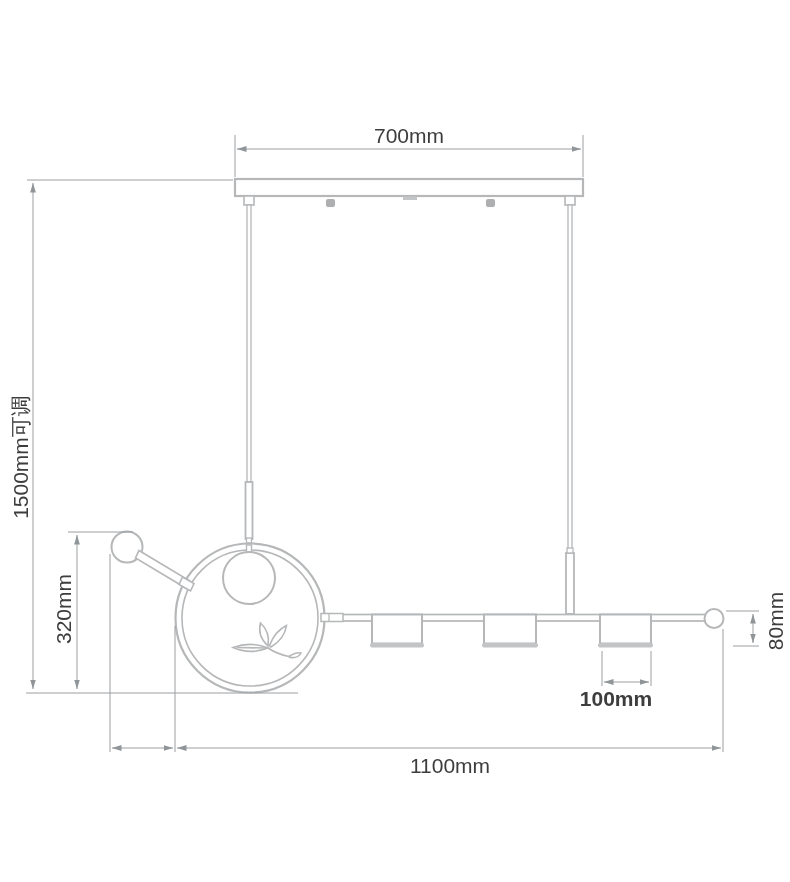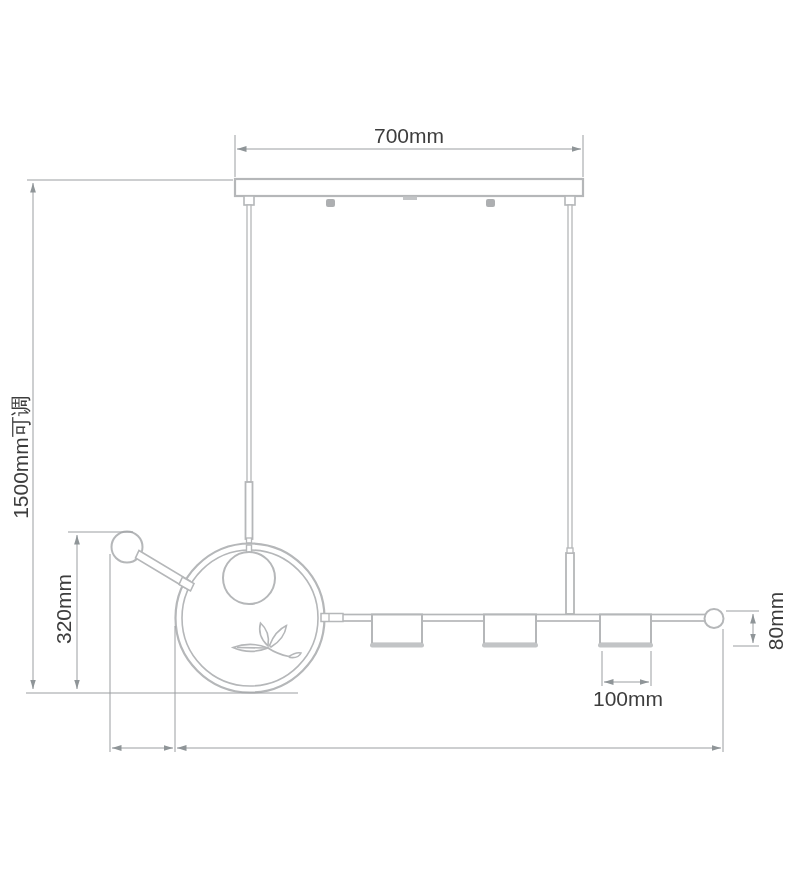--- a/index.html
+++ b/index.html
@@ -150,18 +150,19 @@
     </g>
   </svg>
 
   <div class="dim-label" style="left:349px; top:88px; width:120px;">700mm</div>
 
   <div class="dim-label rot" style="left:-64px; top:409px; width:170px;">1500mm可调</div>
 
   <div class="dim-label rot" style="left:19px; top:561px; width:90px;">320mm</div>
 
 
+  <div class="dim-label" style="left:380px; top:718px; width:140px;">1100mm</div>
 
-  <div class="dim-label" style="left:568px; top:651px; width:120px;">100mm</div>
+  <div class="dim-label" style="left:556px; top:651px; width:120px;font-weight:bold;">100mm</div>
 
   <div class="dim-label rot" style="left:736px; top:573px; width:80px;">80mm</div>
 
 </div>
 
 </body></html>

